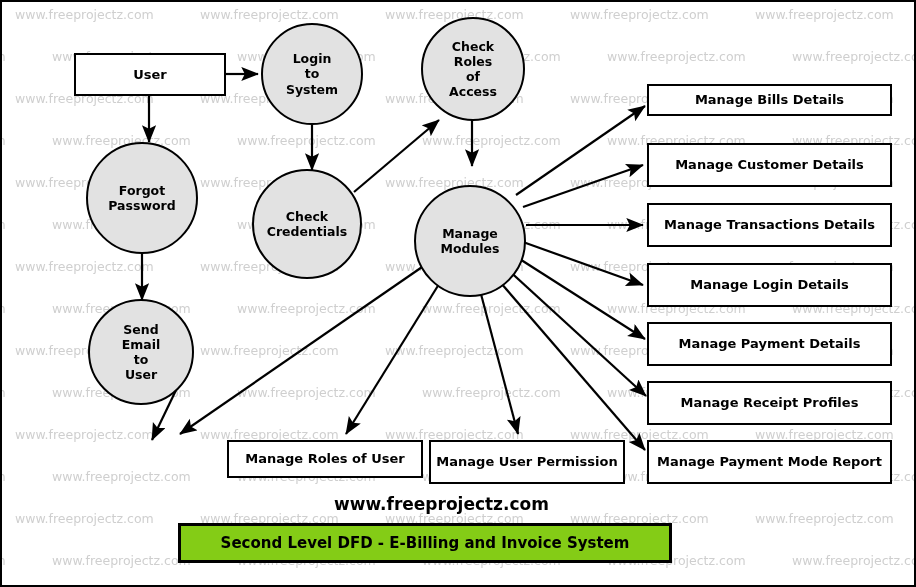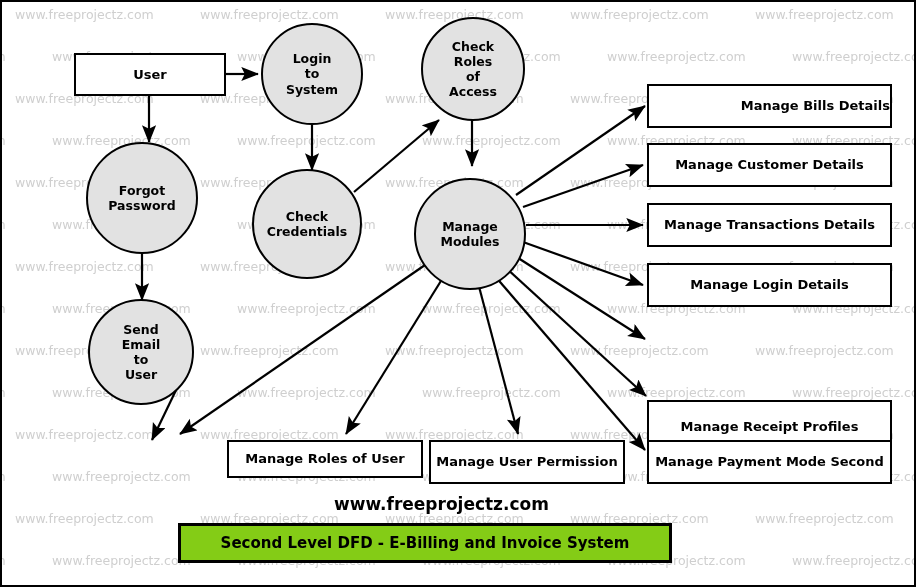--- a/index.html
+++ b/index.html
@@ -247,51 +247,54 @@
     </div>
 
     <div class="node process" style="left:84px; top:140px; width:112px; height:112px;">
       <span class="label ml">Forgot<br>Password</span>
     </div>
 
     <div class="node process" style="left:250px; top:167px; width:110px; height:110px;">
       <span class="label ml">Check<br>Credentials</span>
     </div>
 
-    <div class="node process" style="left:412px; top:176px; width:112px; height:112px;">
+    <div class="node process" style="left:412px; top:183px; width:112px; height:112px;">
       <span class="label ml">Manage<br>Modules</span>
     </div>
 
     <div class="node process" style="left:86px; top:297px; width:106px; height:106px;align-items:center;">
       <span class="label ml">Send<br>Email<br>to<br>User</span>
     </div>
 
-    <div class="node store" style="left:645px; top:82px; width:245px; height:44px;justify-content:flex-end;">
+    <div class="node store" style="left:645px; top:82px; width:245px; height:32px;">
       <span class="label">Manage Bills Details</span>
     </div>
 
     <div class="node store" style="left:645px; top:141px; width:245px; height:44px;">
       <span class="label">Manage Customer Details</span>
     </div>
 
     <div class="node store" style="left:645px; top:201px; width:245px; height:44px;">
       <span class="label">Manage Transactions Details</span>
     </div>
 
     <div class="node store" style="left:645px; top:261px; width:245px; height:44px;">
       <span class="label">Manage Login Details</span>
     </div>
 
-
-    <div class="node store" style="left:645px; top:398px; width:245px; height:53px;">
+    <div class="node store" style="left:645px; top:320px; width:245px; height:44px;">
+      <span class="label">Manage Payment Details</span>
+    </div>
+
+    <div class="node store" style="left:645px; top:379px; width:245px; height:44px;">
       <span class="label">Manage Receipt Profiles</span>
     </div>
 
     <div class="node store" style="left:645px; top:438px; width:245px; height:44px;">
-      <span class="label">Manage Payment Mode Second</span>
+      <span class="label">Manage Payment Mode Report</span>
     </div>
 
 
     <div class="node store" style="left:225px; top:438px; width:196px; height:38px;">
       <span class="label">Manage Roles of User</span>
     </div>
 
     <div class="node store" style="left:427px; top:438px; width:196px; height:44px;">
       <span class="label">Manage User Permission</span>
     </div>

